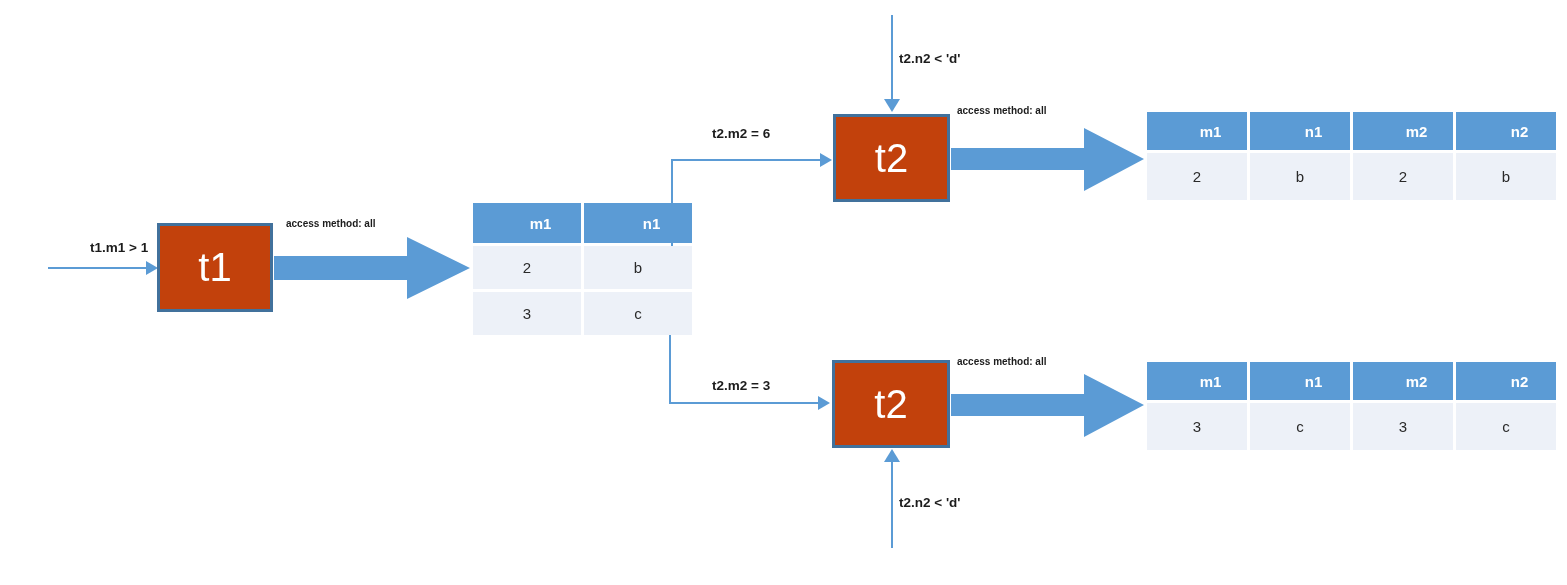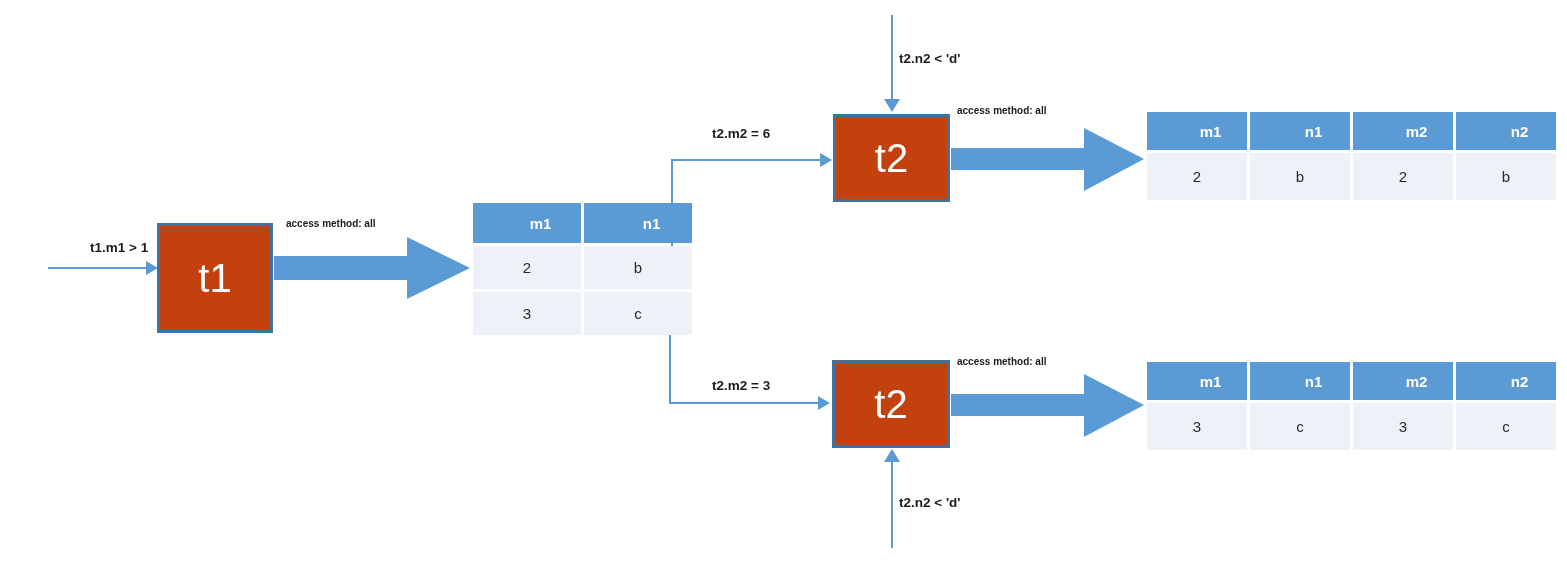--- a/index.html
+++ b/index.html
@@ -51,21 +51,21 @@
 
     <g>
       <line x1="892" y1="548" x2="892" y2="462" stroke="#5B9BD5" stroke-width="2"></line>
       <polygon points="884,462 900,462 892,449" fill="#5B9BD5"></polygon>
     </g>
 
     <polygon points="951,394 1084,394 1084,374 1144,405 1084,437 1084,416 951,416" fill="#5B9BD5"></polygon>
   </svg>
 
   <div class="lbl" style="left:46px;top:240px;margin-left:44px;">t1.m1 &gt; 1</div>
-  <div class="opbox" style="left:157px;top:223px;width:116px;height:110px;">
+  <div class="opbox" style="left:157px;top:223px;width:116px;height:89px;">
     <span>t1</span>
   </div>
   <div class="lbl big" style="left:286px;top:218px;">access method: all</div>
 
   <table class="dt mid" style="left:470px;top:200px;">
     <tbody>
         <tr>
       <th>m1</th>
       <th>n1</th>
     </tr>

